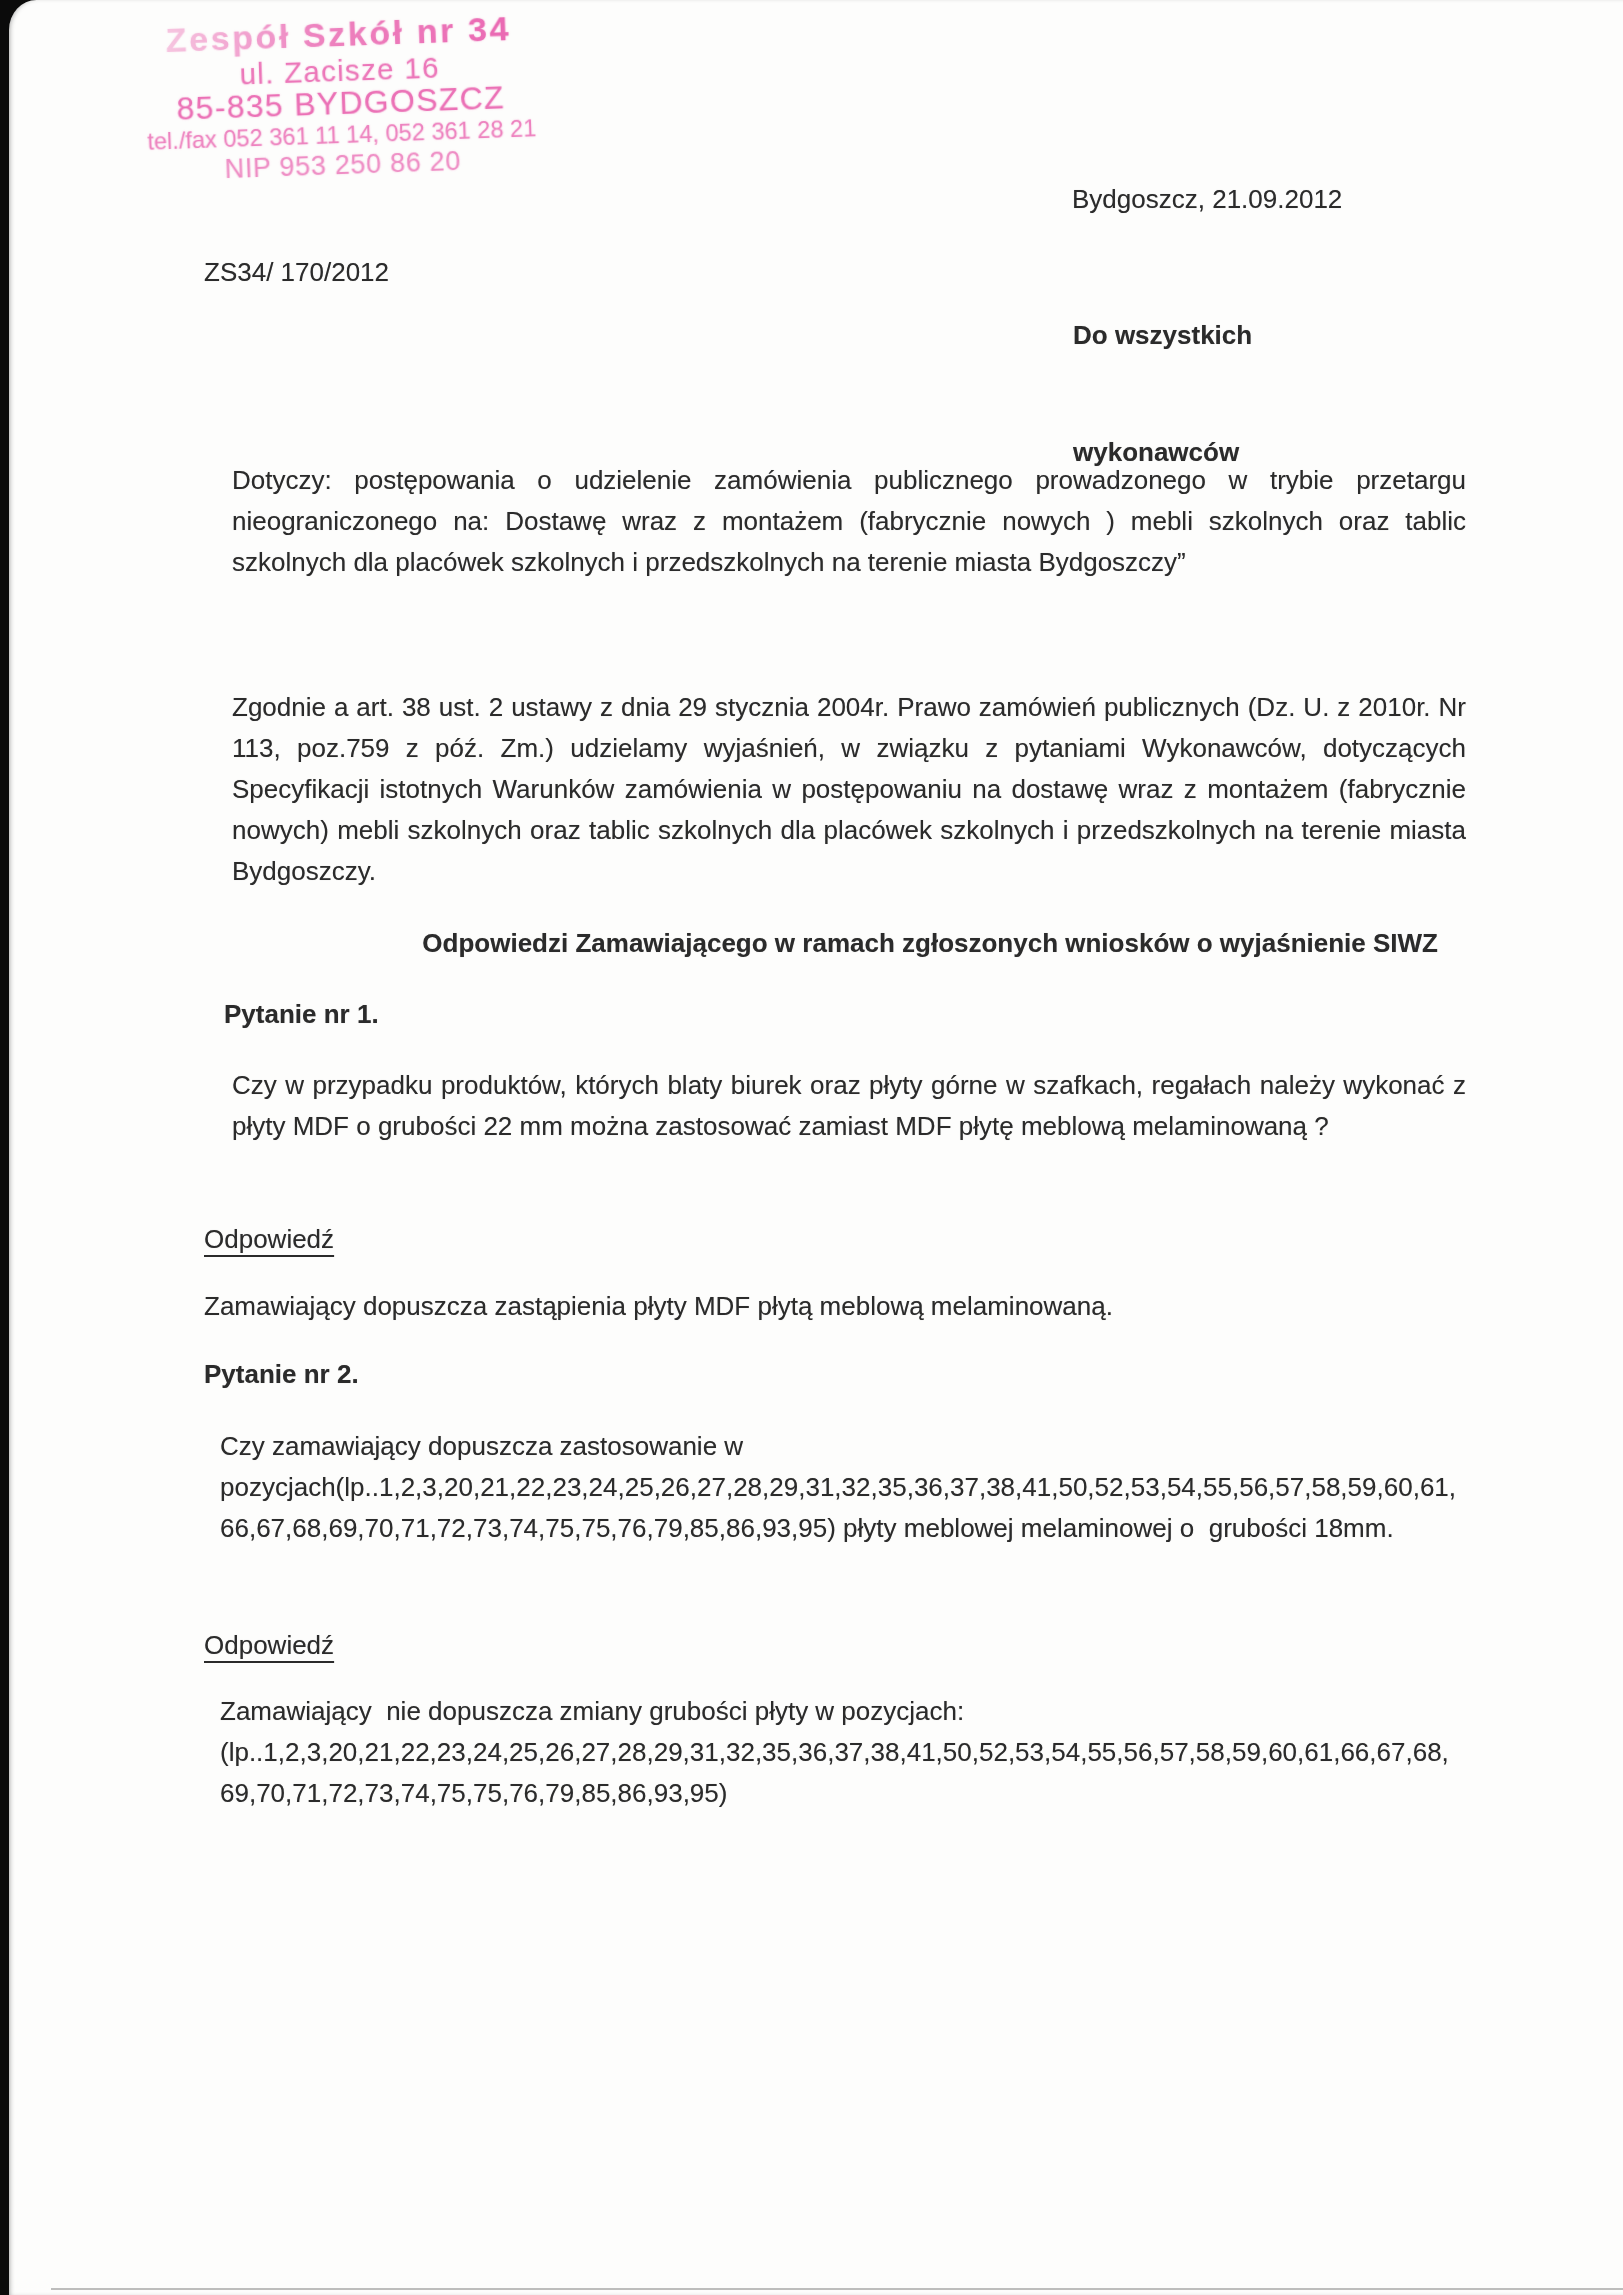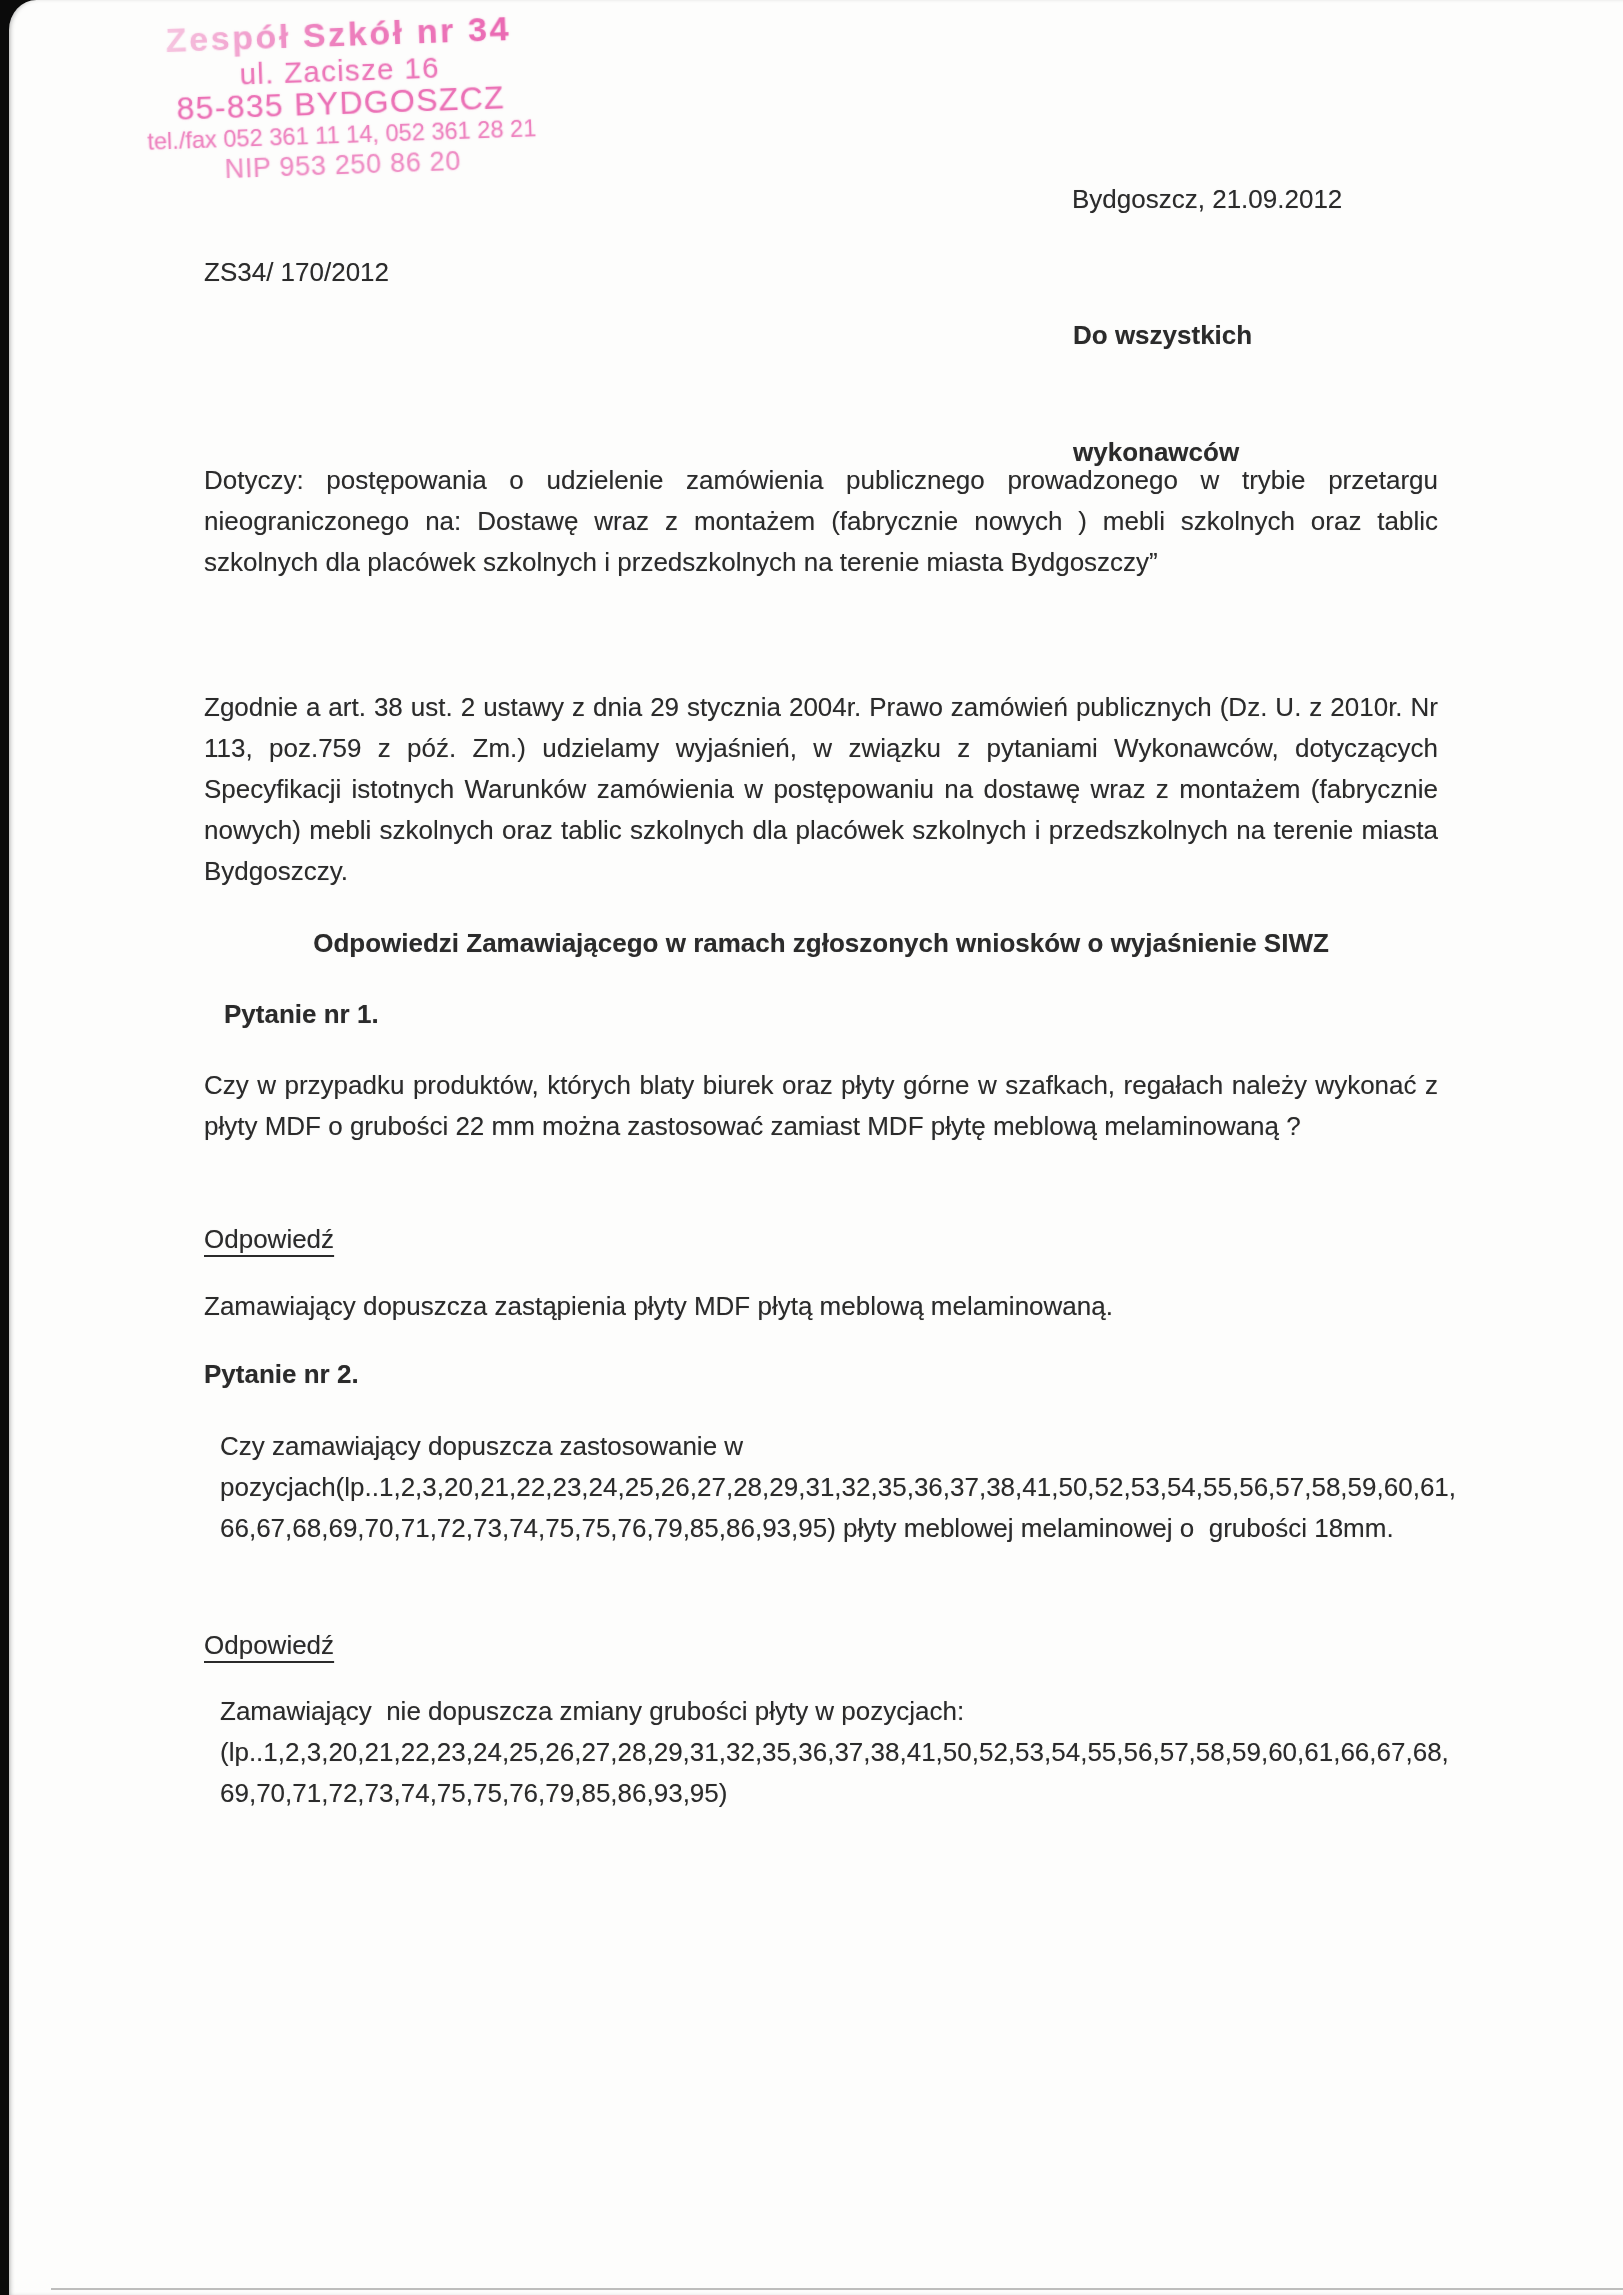--- a/index.html
+++ b/index.html
@@ -34,21 +34,21 @@
   .content {
     position: absolute;
     inset: 0;
     color: #2b2b2b;
     font-size: 26px;
     line-height: 41px;
     text-shadow: 0 0 0.7px rgba(43,43,43,0.35);
   }
   .abs { position: absolute; }
   .bold { font-weight: 700; }
-  .just { text-align: justify; }
+  .just { text-align: justify; margin-left: 28px; }
   .center { text-align: center; }
   .pre { white-space: pre-wrap; word-break: break-all; margin-left: 16px; }
   .underlined {
     text-decoration: underline;
     text-decoration-thickness: 2px;
     text-underline-offset: 6.5px;
   }
 
   
   .stamp {
@@ -92,21 +92,21 @@
 
     <div class="abs" style="left:204px; top:252px;">ZS34/ 170/2012</div>
 
     <div class="abs bold" style="left:1073px; top:315px;">Do wszystkich</div>
     <div class="abs bold" style="left:1073px; top:384px;margin-top:48px;">wykonawców</div>
 
     <div class="abs just" style="left:204px; top:460px; width:1234px;">Dotyczy: postępowania o udzielenie zamówienia publicznego prowadzonego w trybie przetargu nieograniczonego na: Dostawę wraz z montażem (fabrycznie nowych ) mebli szkolnych oraz tablic szkolnych dla placówek szkolnych i przedszkolnych na terenie miasta Bydgoszczy”</div>
 
     <div class="abs just" style="left:204px; top:687px; width:1234px;">Zgodnie a art. 38 ust. 2 ustawy z dnia 29 stycznia 2004r. Prawo zamówień publicznych (Dz. U. z 2010r. Nr 113, poz.759 z póź. Zm.) udzielamy wyjaśnień, w związku z pytaniami Wykonawców, dotyczących Specyfikacji istotnych Warunków zamówienia w postępowaniu na dostawę wraz z montażem (fabrycznie nowych) mebli szkolnych oraz tablic szkolnych dla placówek szkolnych i przedszkolnych na terenie miasta Bydgoszczy.</div>
 
-    <div class="abs bold center" style="left:204px; top:923px; width:1234px;">Odpowiedzi Zamawiającego w ramach zgłoszonych wniosków o wyjaśnienie SIWZ</div>
+    <div class="abs bold center" style="left:204px; top:923px; width:1234px;text-align:right;">Odpowiedzi Zamawiającego w ramach zgłoszonych wniosków o wyjaśnienie SIWZ</div>
 
     <div class="abs bold" style="left:204px; top:994px;margin-left:20px;">Pytanie nr 1.</div>
     <div class="abs just" style="left:204px; top:1065px; width:1234px;">Czy w przypadku produktów, których blaty biurek oraz płyty górne w szafkach, regałach należy wykonać z płyty MDF o grubości 22 mm można zastosować zamiast MDF płytę meblową melaminowaną ?</div>
     <div class="abs underlined" style="left:204px; top:1219px;">Odpowiedź</div>
     <div class="abs" style="left:204px; top:1286px; width:1240px;">Zamawiający dopuszcza zastąpienia płyty MDF płytą meblową melaminowaną.</div>
 
     <div class="abs bold" style="left:204px; top:1354px;">Pytanie nr 2.</div>
     <div class="abs pre" style="left:204px; top:1426px; width:1240px;">Czy zamawiający dopuszcza zastosowanie w
 pozycjach(lp..1,2,3,20,21,22,23,24,25,26,27,28,29,31,32,35,36,37,38,41,50,52,53,54,55,56,57,58,59,60,61,66,67,68,69,70,71,72,73,74,75,75,76,79,85,86,93,95) płyty meblowej melaminowej o  grubości 18mm.</div>
     <div class="abs underlined" style="left:204px; top:1625px;">Odpowiedź</div>

